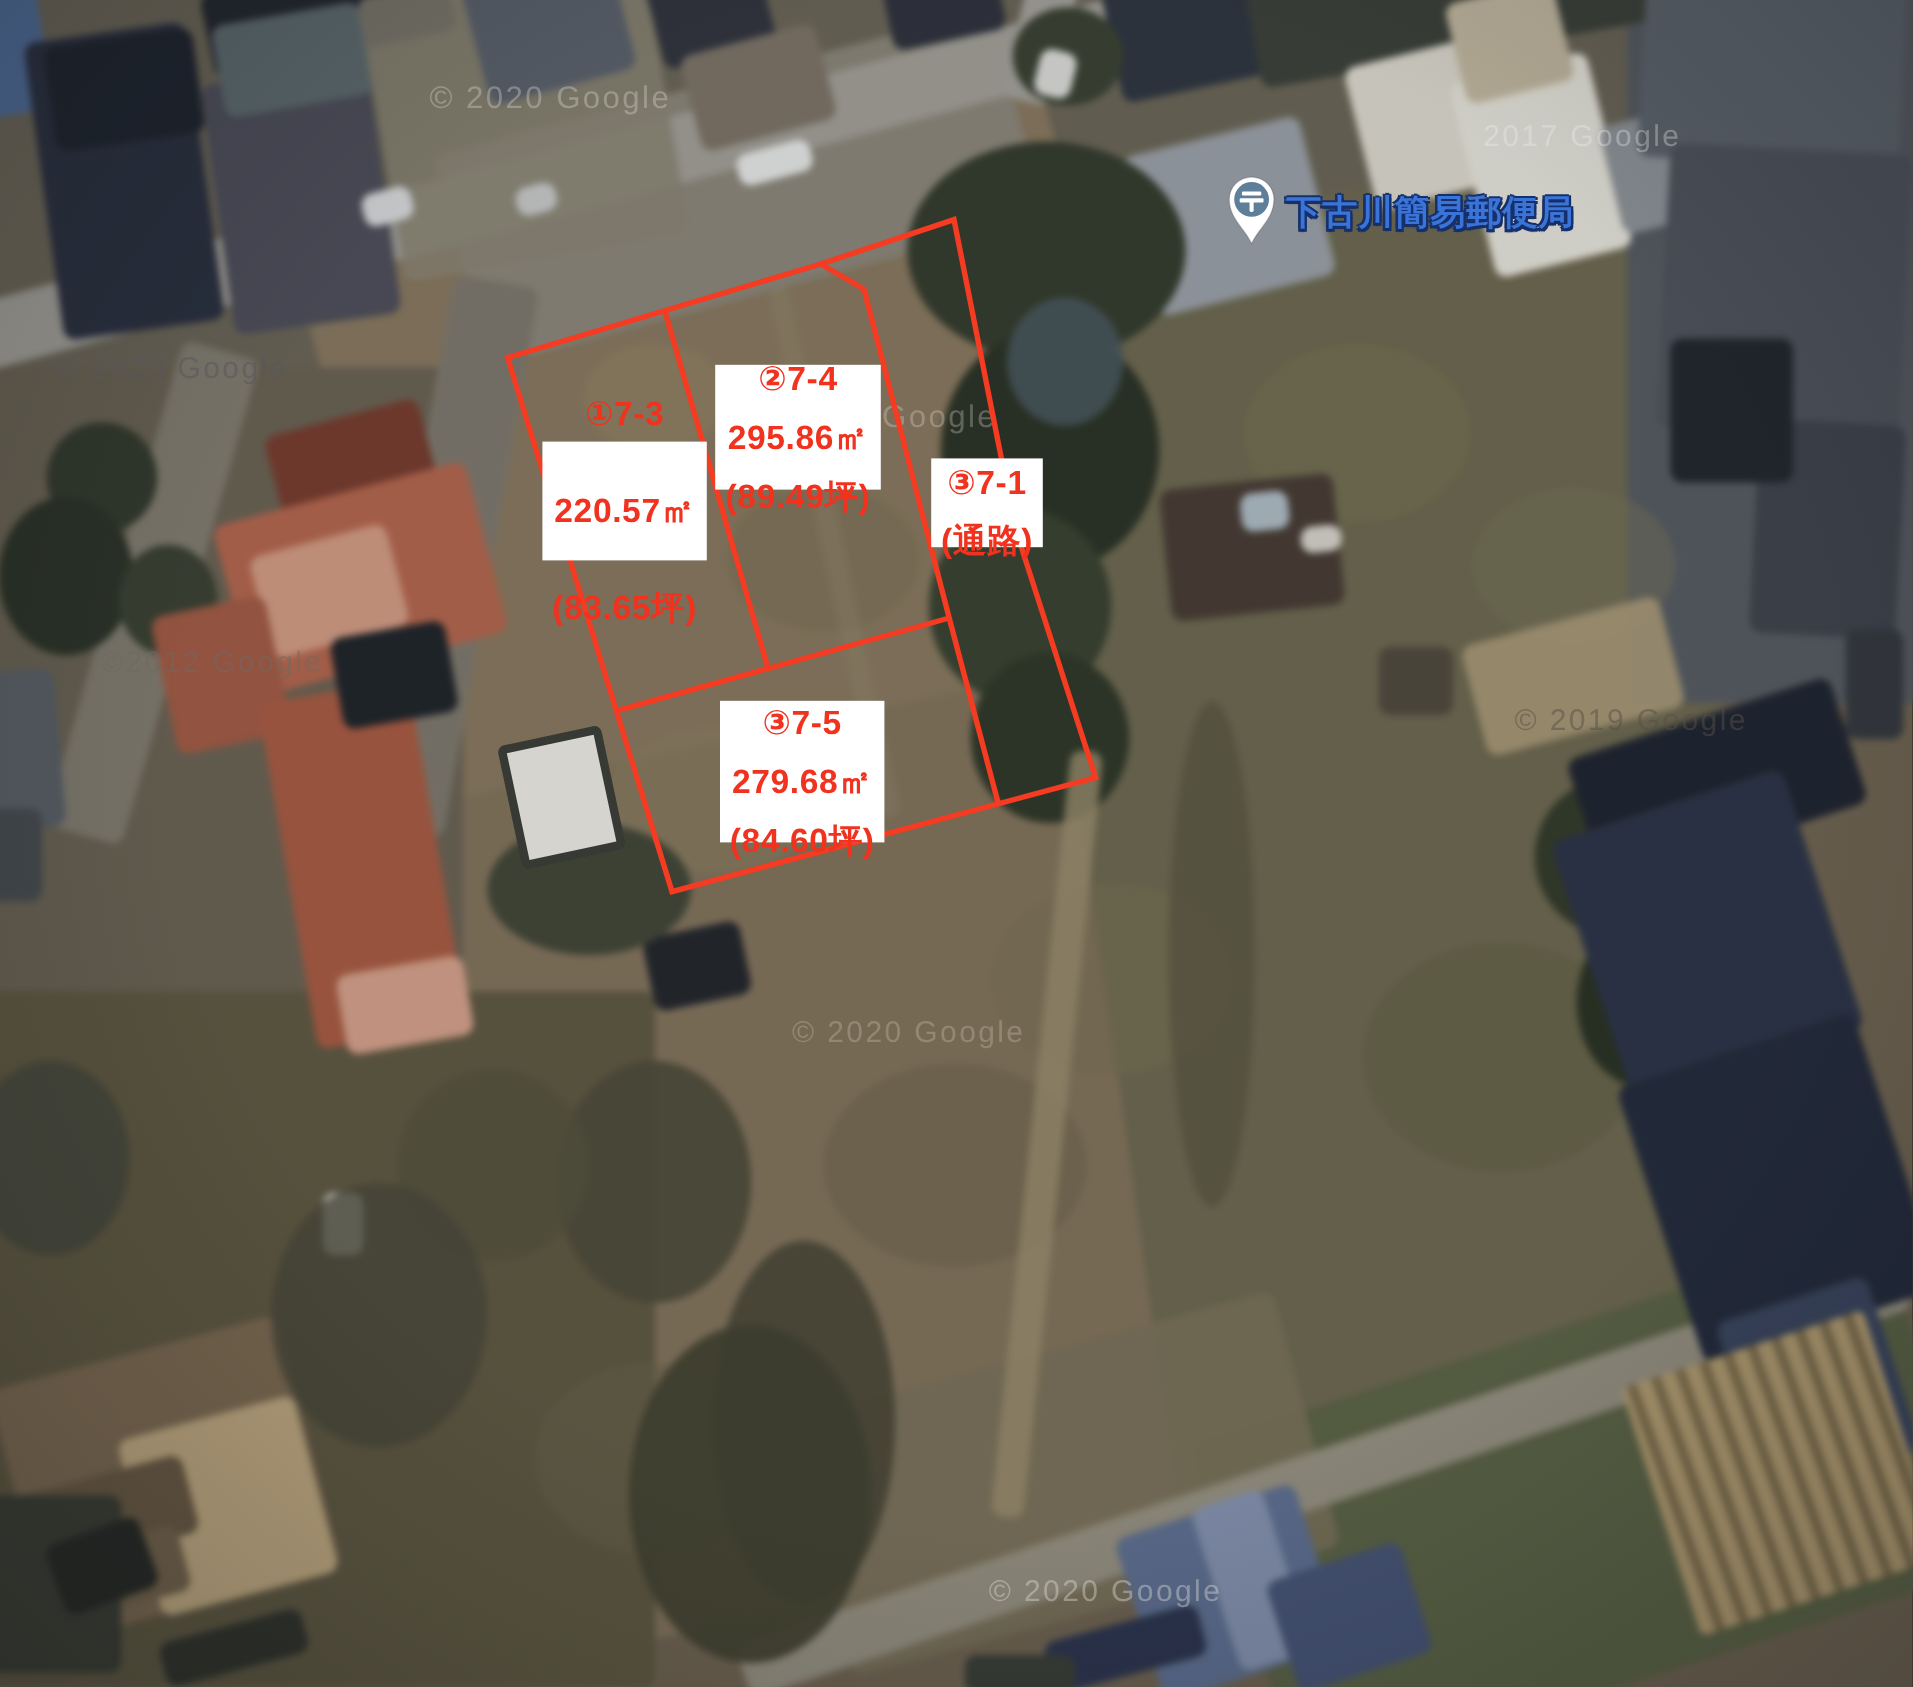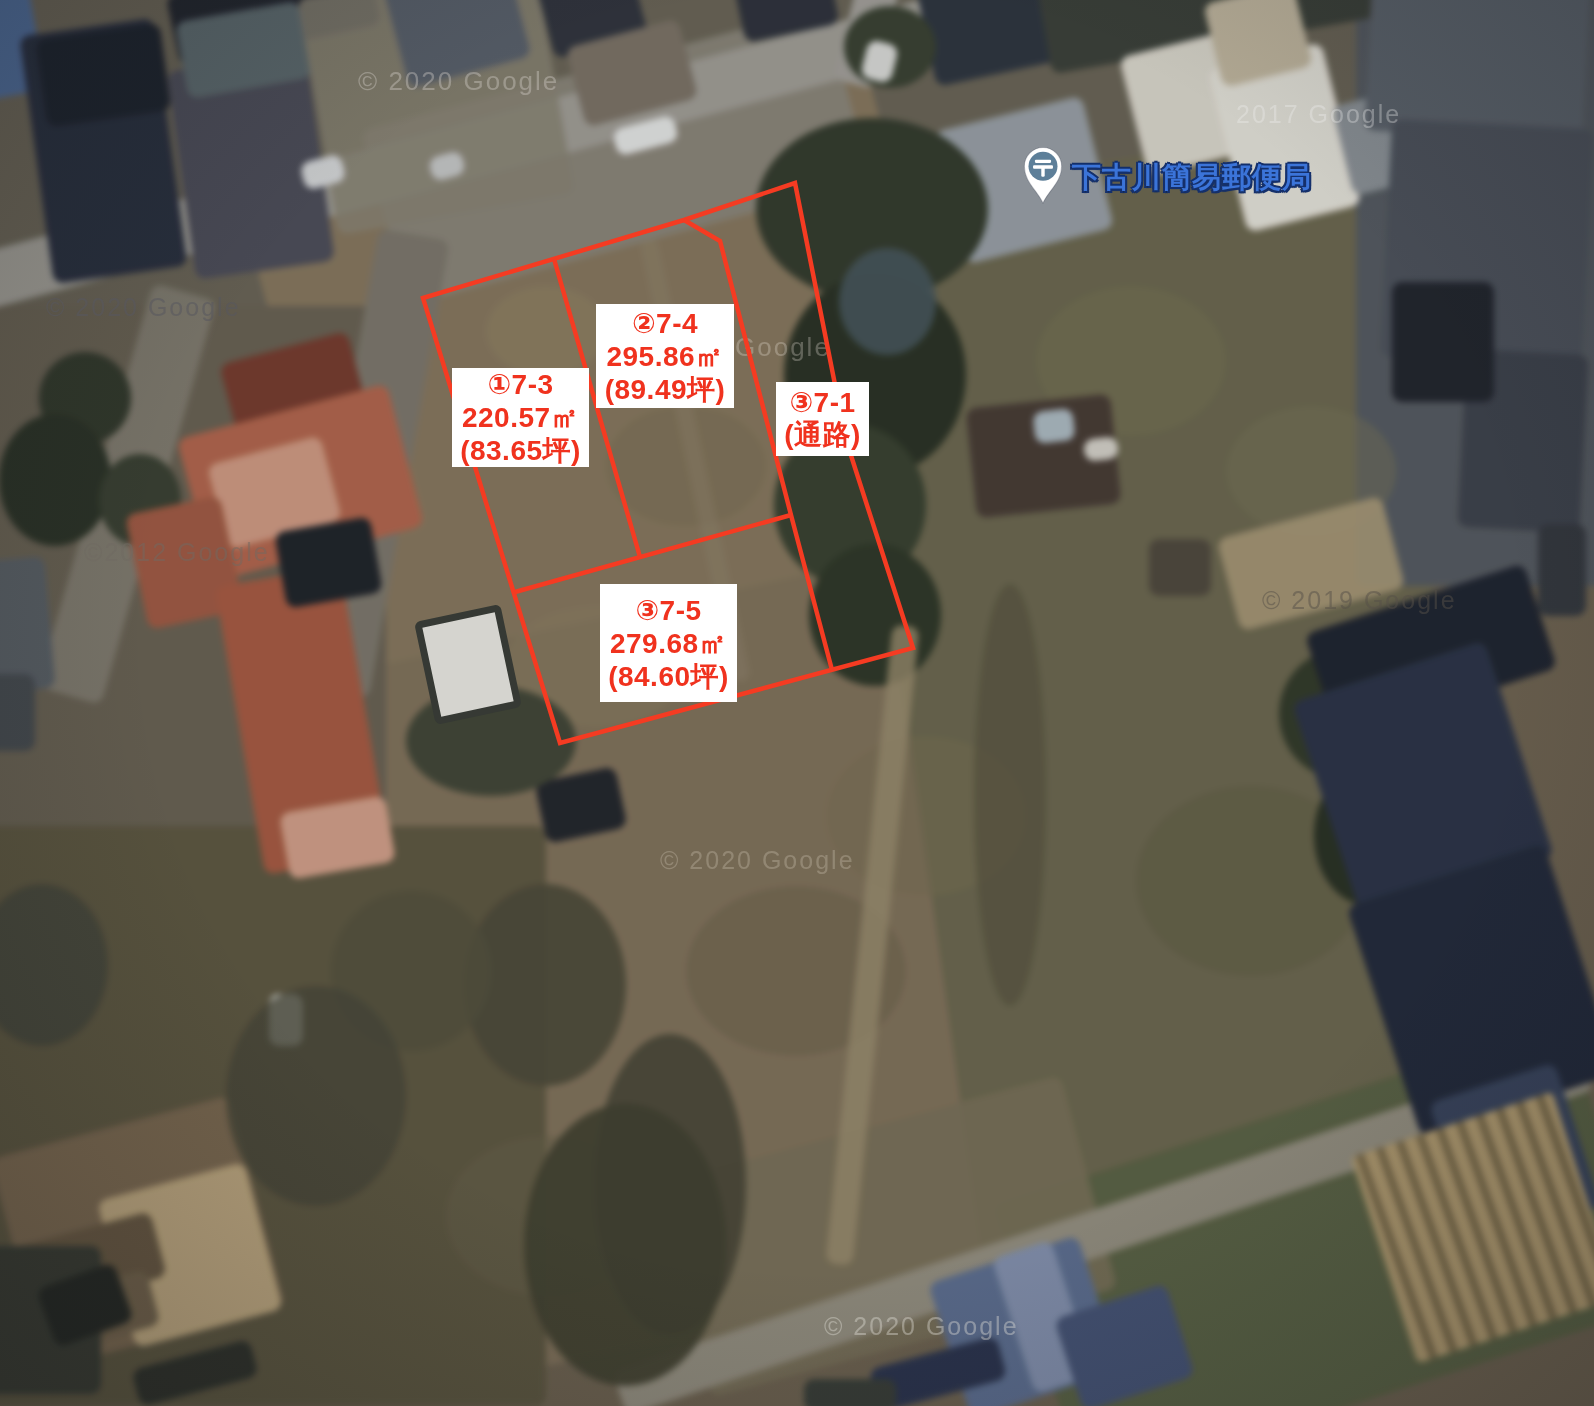--- a/index.html
+++ b/index.html
@@ -30,21 +30,21 @@
   
   .parcel-lines{position:absolute;left:0;top:0;z-index:4;}
   .parcel-lines path{fill:none;stroke:var(--line-red,#f53b22);stroke-width:4.5;stroke-linejoin:miter;}
   .parcel-label{
     position:absolute;z-index:5;background:var(--label-bg,#fff);
     color:var(--label-red,#f0321e);
     display:flex;flex-direction:column;align-items:center;justify-content:center;
     text-align:center;font-weight:bold;font-size:28px;line-height:33px;
     letter-spacing:.5px;white-space:nowrap;
   }
-  .parcel-label span{display:block;}
+  .parcel-label span{display:block;margin-top:16px;}
   
   .poi{position:absolute;z-index:6;}
   .poi-pin{position:absolute;left:1022px;top:146px;width:42px;height:58px;}
   .poi-name{
     position:absolute;left:1072px;top:158px;
     font-size:29px;font-weight:bold;letter-spacing:1px;
     color:var(--poi-blue,#3b74d9);
     text-shadow:-2px -1px 0 #15306b, 2px -1px 0 #15306b, -2px 2px 0 #15306b,
                  2px 2px 0 #15306b, 0 -2px 0 #15306b, 0 2px 1px #0e2757;
     white-space:nowrap;
@@ -177,21 +177,21 @@
   <div class="wm" style="left:1236px;top:100px;color:rgba(242,242,244,.32);">2017 Google</div>
   <div class="wm" style="left:1262px;top:586px;color:rgba(86,80,72,.5);">© 2019 Google</div>
 
   <svg class="parcel-lines" width="1594" height="1406" viewBox="0 0 1594 1406">
     <path d="M423,298 L684,220 L795,183 L846,440 L913,648 L560,743 Z"></path>
     <path d="M554,259 L640,557"></path>
     <path d="M515,592 L791,515"></path>
     <path d="M684,220 L720,241 L791,515 L832,670"></path>
   </svg>
 
-  <div class="parcel-label" style="left:452px;top:368px;width:137px;height:99px;">
+  <div class="parcel-label" style="left:452px;top:368px;width:137px;height:99px;gap:32px;">
     <span>①7-3</span>
     <span>220.57㎡</span>
     <span>(83.65坪)</span>
   </div>
   <div class="parcel-label" style="left:596px;top:304px;width:138px;height:104px;">
     <span>②7-4</span>
     <span>295.86㎡</span>
     <span>(89.49坪)</span>
   </div>
   <div class="parcel-label" style="left:776px;top:382px;width:93px;height:74px;line-height:32px;">

